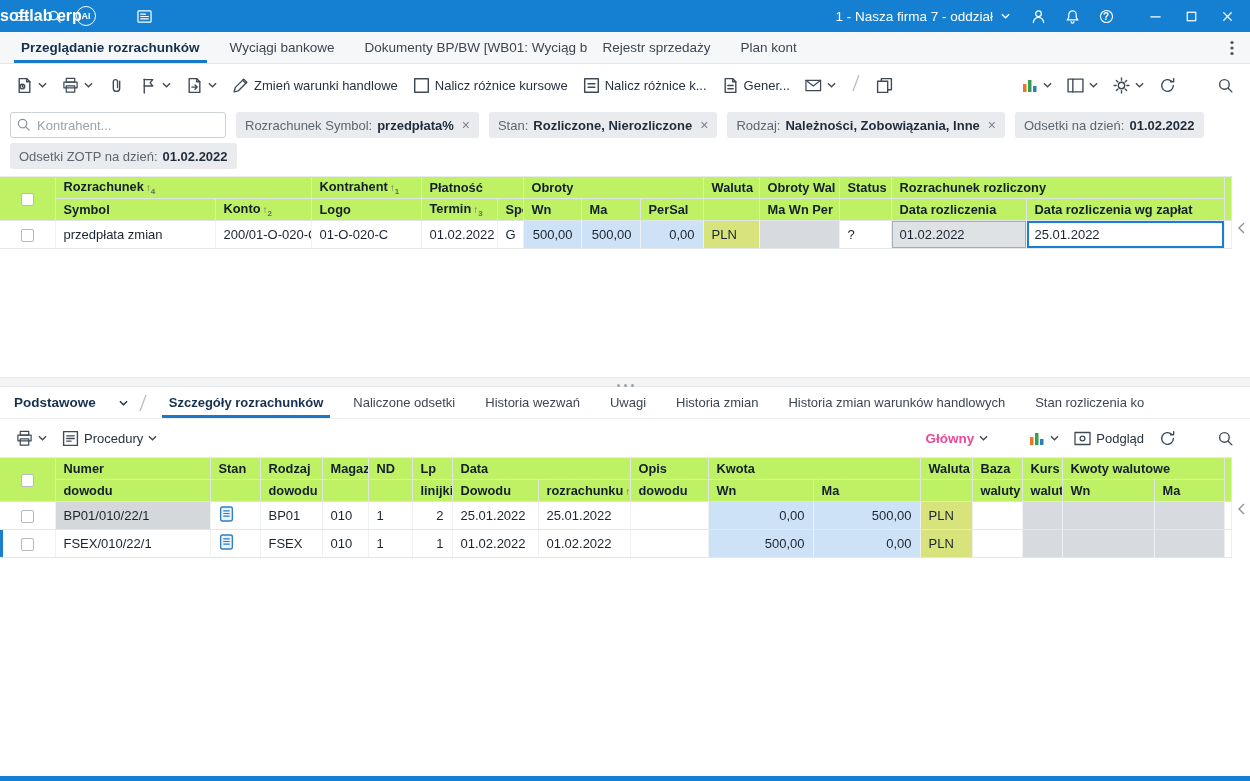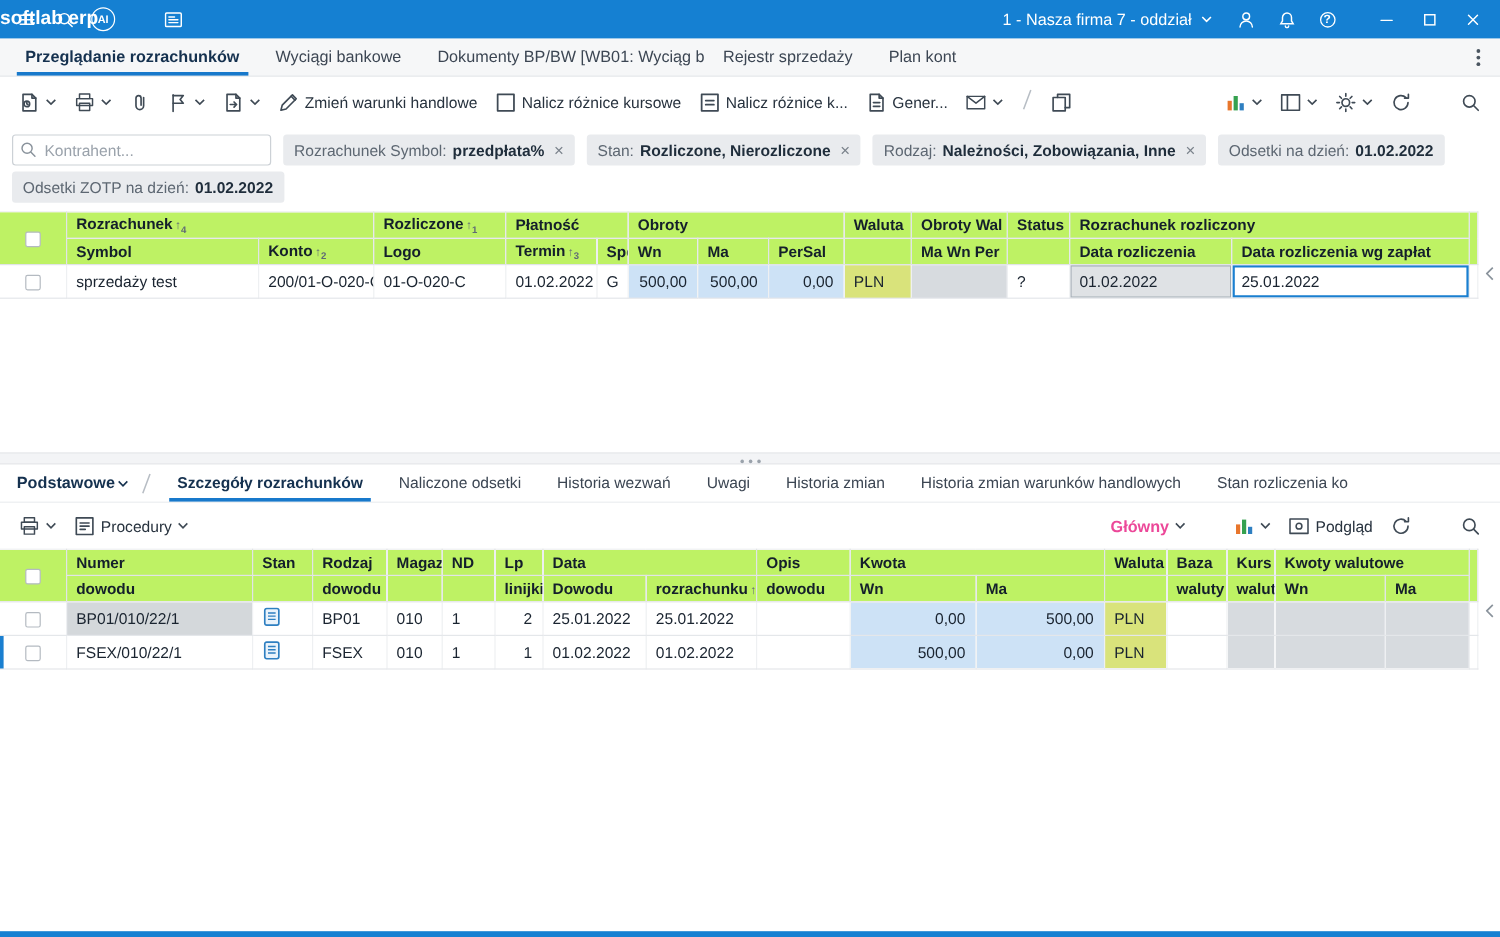--- a/index.html
+++ b/index.html
@@ -93,21 +93,21 @@
   
   .splitter { height:10px; background:#f3f4f6; border-top:1px solid #e6e8ea;
     border-bottom:1px solid #e6e8ea; display:flex; align-items:center; justify-content:center;
     cursor:row-resize; }
   .dots span { width:3px; height:3px; border-radius:50%; background:#9aa2ab;
     display:inline-block; margin:0 2px; }
 
   
   .dtabbar { height:32px; display:flex; align-items:stretch; padding:0 10px;
     border-bottom:1px solid #eceef0; }
-  .viewsel { display:flex; align-items:center; gap:2px; font-size:13.5px; font-weight:bold;
+  .viewsel { display:flex; align-items:center; gap:23px; font-size:13.5px; font-weight:bold;
     color:#15314f; padding:0 4px; cursor:pointer; white-space:nowrap; }
   .dtab { display:flex; align-items:center; padding:0 15px; font-size:13px; color:#3c4653;
     position:relative; white-space:nowrap; cursor:pointer; }
   .dtab.active { color:#15314f; font-weight:bold; }
   .dtab.active::after { content:""; position:absolute; left:8px; right:8px; bottom:0;
     height:3px; background:#1879cb; }
   .toolbar2 { height:38px; display:flex; align-items:center; padding:0 10px; gap:3px;
     color:#3f4a55; }
   .viewname { font-size:13.5px; font-weight:bold; color:#ec4899; }
 
@@ -398,21 +398,21 @@
         <col style="width:80px">
         <col style="width:52px">
     <col style="width:135px">
         <col style="width:198px">
         <col>
   </colgroup>
   <thead>
     <tr>
       <th rowspan="2" class="cbcell"><span class="cbx"></span></th>
       <th colspan="2"><span>Rozrachunek</span><span class="srt">↑<span class="srtn">4</span></span></th>
-      <th><span>Rozliczone</span><span class="srt">↑<span class="srtn">1</span></span></th>
+      <th><span>Kontrahent</span><span class="srt">↑<span class="srtn">1</span></span></th>
       <th colspan="2"><span>Płatność</span></th>
       <th colspan="3"><span>Obroty</span></th>
       <th><span>Waluta</span></th>
       <th><span>Obroty Wal</span></th>
       <th><span>Status</span></th>
       <th colspan="2"><span>Rozrachunek rozliczony</span></th>
       <th rowspan="2"></th>
     </tr>
     <tr>
       <th><span>Symbol</span></th>
@@ -426,21 +426,21 @@
       <th></th>
       <th><span>Ma  Wn  Per</span></th>
       <th></th>
       <th><span>Data rozliczenia</span></th>
       <th><span>Data rozliczenia wg zapłat</span></th>
     </tr>
   </thead>
   <tbody>
     <tr>
       <td class="cbcell"><span class="cbx"></span></td>
-      <td>sprzedaży test</td>
+      <td>przedpłata zmian</td>
       <td>200/01-O-020-C</td>
       <td>01-O-020-C</td>
       <td>01.02.2022</td>
       <td>G</td>
       <td class="c-blue num">500,00</td>
       <td class="c-blue num">500,00</td>
       <td class="c-blue num">0,00</td>
       <td class="c-yellow">PLN</td>
       <td class="c-gray"></td>
       <td>?</td>

